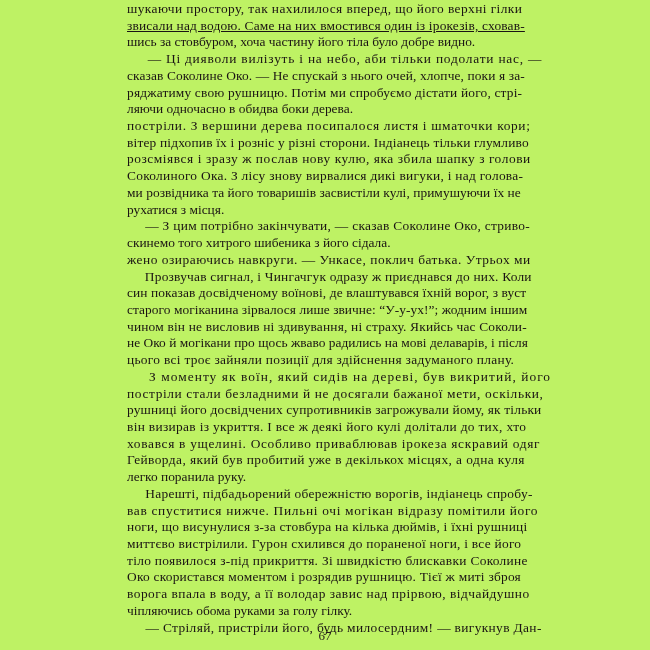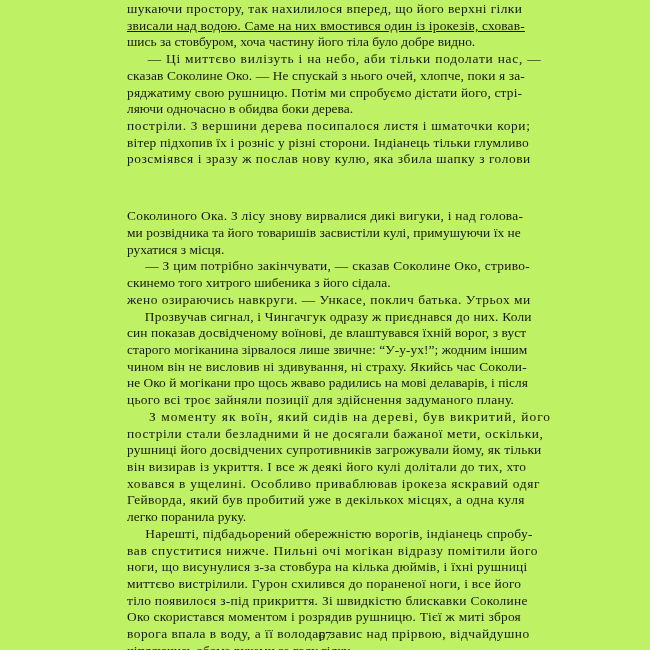--- a/index.html
+++ b/index.html
@@ -47,28 +47,28 @@
 </style>
 </head>
 <body style="color: rgb(26, 20, 19);">
 
 <div id="page" style="background: #bef264;">
 
   <div id="text-column">
       <span class="line" style="letter-spacing: 0.42px;">шукаючи простору, так нахилилося вперед, що його верхні гілки</span>
       <span class="line" style="letter-spacing: 0.18px; text-decoration: underline;">звисали над водою. Саме на них вмостився один із ірокезів, сховав-</span>
       <span class="line">шись за стовбуром, хоча частину його тіла було добре видно.</span>
-      <span class="line" style="letter-spacing: 0.78px;">     — Ці миттєво вилізуть і на небо, аби тільки подолати нас, —</span>
+      <span class="line" style="letter-spacing: 0.78px;">     — Ці дияволи вилізуть і на небо, аби тільки подолати нас, —</span>
       <span class="line" style="letter-spacing: 0.12px;">сказав Соколине Око. — Не спускай з нього очей, хлопче, поки я за-</span>
       <span class="line" style="letter-spacing: 0.18px;">ряджатиму свою рушницю. Потім ми спробуємо дістати його, стрі-</span>
       <span class="line">ляючи одночасно в обидва боки дерева.</span>
       <span class="line" style="letter-spacing: 0.66px;">постріли. З вершини дерева посипалося листя і шматочки кори;</span>
       <span class="line" style="letter-spacing: 0.18px;">вітер підхопив їх і розніс у різні сторони. Індіанець тільки глумливо</span>
       <span class="line" style="letter-spacing: 0.55px;">розсміявся і зразу ж послав нову кулю, яка збила шапку з голови</span>
-      <span class="line" style="letter-spacing: 0.28px; margin-top: 40px;">Соколиного Ока. З лісу знову вирвалися дикі вигуки, і над голова-</span>
+      <span class="line" style="letter-spacing: 0.28px;">Соколиного Ока. З лісу знову вирвалися дикі вигуки, і над голова-</span>
       <span class="line" style="letter-spacing: 0.05px;">ми розвідника та його товаришів засвистіли кулі, примушуючи їх не</span>
       <span class="line">рухатися з місця.</span>
       <span class="line" style="letter-spacing: 0.3px;">     — З цим потрібно закінчувати, — сказав Соколине Око, стриво-</span>
       <span class="line">скинемо того хитрого шибеника з його сідала.</span>
       <span class="line" style="letter-spacing: 0.52px;">жено озираючись навкруги. — Ункасе, поклич батька. Утрьох ми</span>
       <span class="line" style="letter-spacing: 0.22px;">     Прозвучав сигнал, і Чингачгук одразу ж приєднався до них. Коли</span>
       <span class="line" style="letter-spacing: 0.1px; text-align: center;">син показав досвідченому воїнові, де влаштувався їхній ворог, з вуст</span>
       <span class="line" style="letter-spacing: 0.05px;">старого могіканина зірвалося лише звичне: “У-у-ух!”; жодним іншим</span>
       <span class="line" style="letter-spacing: 0.18px;">чином він не висловив ні здивування, ні страху. Якийсь час Соколи-</span>
       <span class="line" style="letter-spacing: 0.02px;">не Око й могікани про щось жваво радились на мові делаварів, і після</span>

